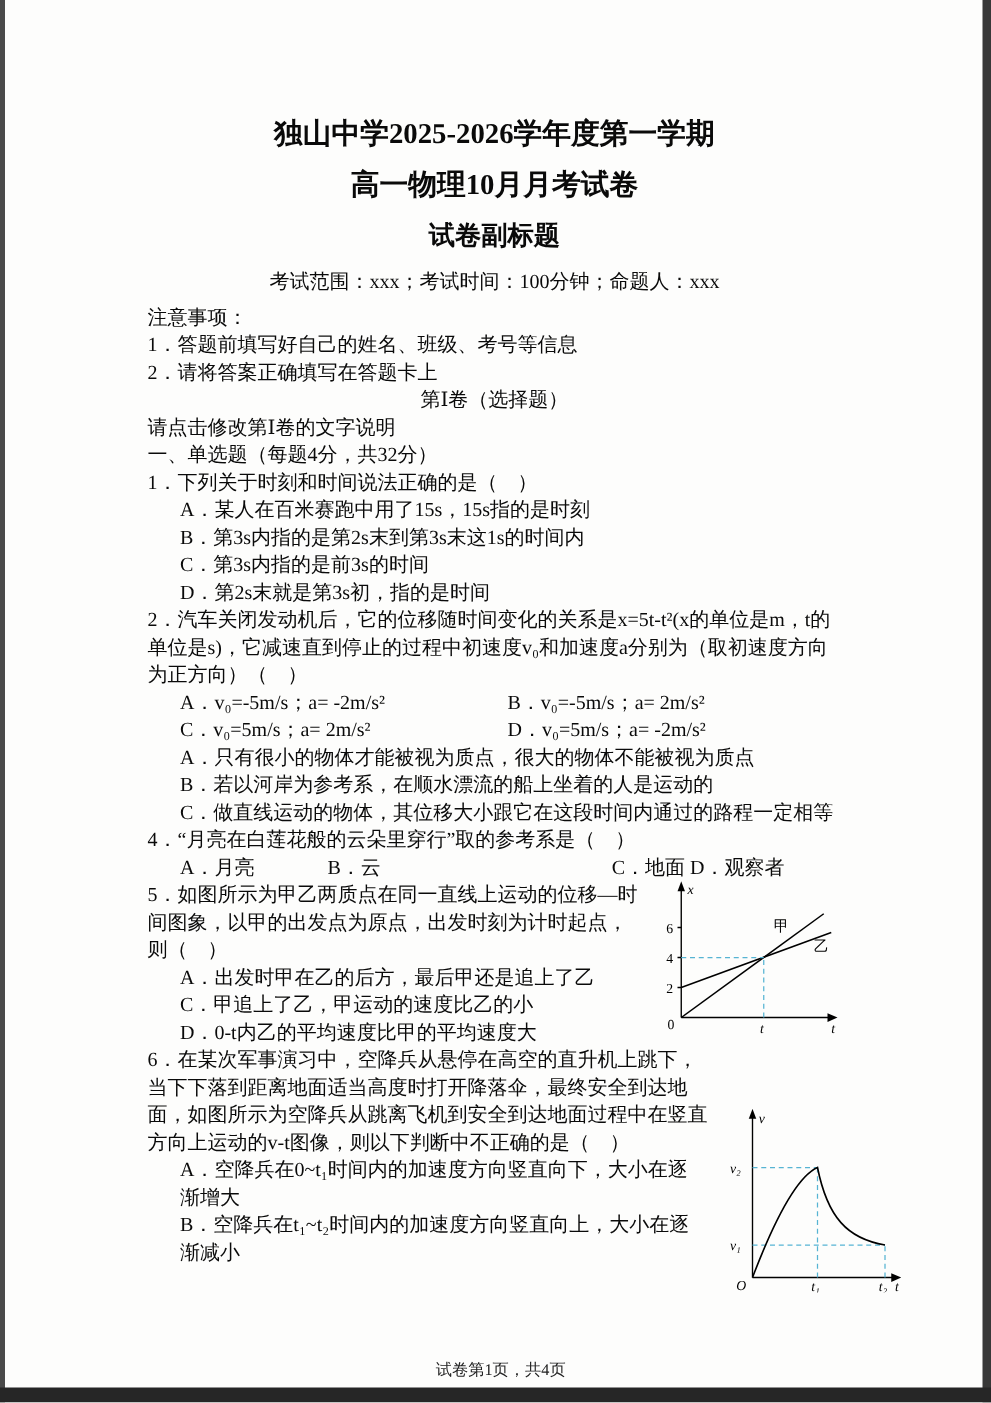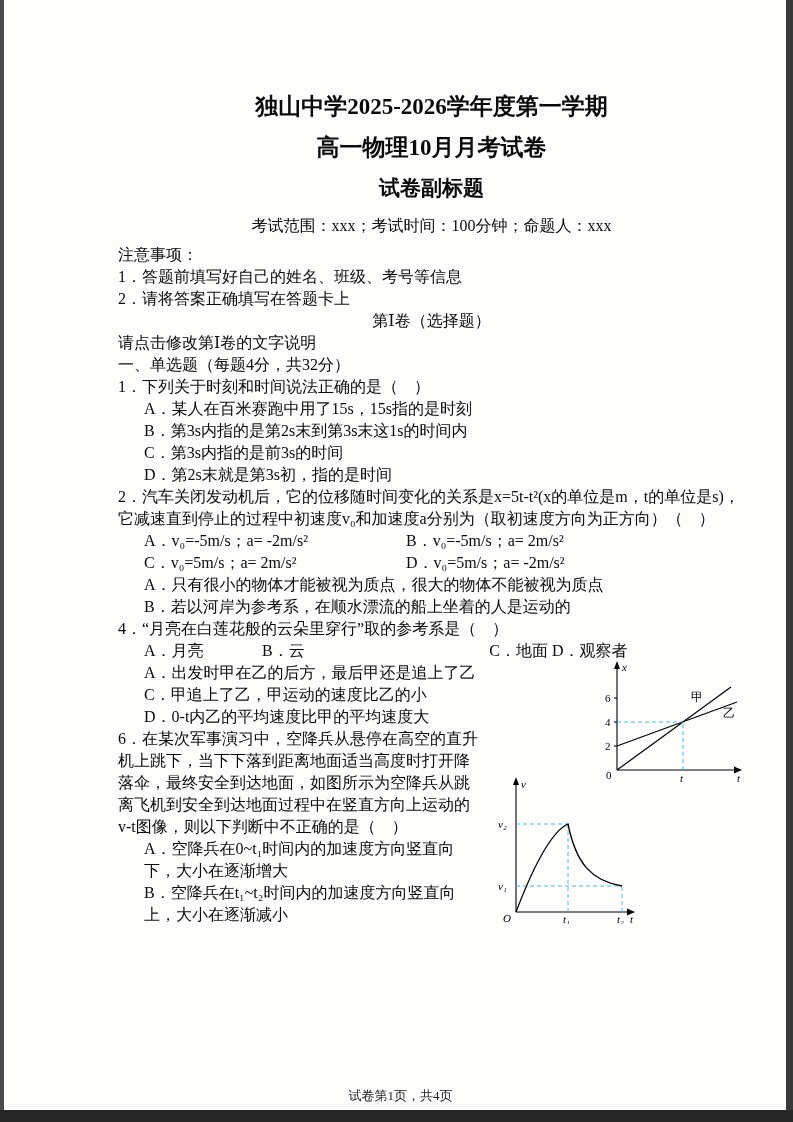--- a/index.html
+++ b/index.html
@@ -11,21 +11,21 @@
     font-family:"Liberation Serif","DejaVu Serif",serif;
     color:#0a0a0a;
   }
   .edge { position:absolute; }
   .edge-left   { left:0; top:0; width:4px;  height:100%; background:#4a4a4a; }
   .edge-right  { right:0; top:0; width:7px; height:100%; background:#383838; }
   .edge-bottom { left:0; bottom:0; width:100%; height:12px; background:#262626; }
 
   .content {
     position:absolute; top:0; left:0; width:100%; height:100%;
-    padding:86px 48px 0 118px;
+    padding:86px 120px 0 118px;
     font-size:16px; line-height:22px;border-radius:24px;
   }
   p { margin:0; }
   .title    { text-align:center; font-weight:bold; font-size:23px; line-height:41px; }
   .subtitle { text-align:center; font-weight:bold; font-size:21px; line-height:40px; }
   .exam-info{ text-align:center; line-height:36px; }
   .center   { text-align:center; }
   .opt { padding-left:26px; }
   .opt-grid { display:grid; grid-template-columns:262px 1fr; padding-left:26px; }
   .q4-opts { padding-left:26px; }
@@ -78,20 +78,21 @@
       <p>A．v₀=-5m/s；a= -2m/s²</p>
       <p>B．v₀=-5m/s；a= 2m/s²</p>
       <p>C．v₀=5m/s；a= 2m/s²</p>
       <p>D．v₀=5m/s；a= -2m/s²</p>
     </div>
   </div>
 
   <div class="question">
     <p class="opt">A．只有很小的物体才能被视为质点，很大的物体不能被视为质点</p>
     <p class="opt">B．若以河岸为参考系，在顺水漂流的船上坐着的人是运动的</p>
+    <p class="opt">C．做直线运动的物体，其位移大小跟它在这段时间内通过的路程一定相等</p>
   </div>
 
   <div class="question">
     <p class="stem">4．“月亮在白莲花般的云朵里穿行”取的参考系是（　）</p>
     <p class="q4-opts">
       <span class="q4a">A．月亮</span>
       <span class="q4b">B．云</span>
       <span class="q4c">C．地面</span>
       <span class="q4d">D．观察者</span>
     </p>
@@ -121,20 +122,21 @@
         <text x="142" y="124" font-style="italic">t</text>
         <text x="11" y="121">0</text>
         <text x="10" y="44">6</text>
         <text x="10" y="68">4</text>
         <text x="10" y="92">2</text>
         <text x="85" y="124" font-style="italic">t</text>
         <text x="96" y="43" font-size="12">甲</text>
         <text x="128" y="59" font-size="12">乙</text>
       </g>
     </svg>
+    <p class="stem">5．如图所示为甲乙两质点在同一直线上运动的位移—时间图象，以甲的出发点为原点，出发时刻为计时起点，则（　）</p>
     <p class="opt">A．出发时甲在乙的后方，最后甲还是追上了乙</p>
     <p class="opt">C．甲追上了乙，甲运动的速度比乙的小</p>
     <p class="opt">D．0-t内乙的平均速度比甲的平均速度大</p>
   </div>
 
   <div class="question">
     <svg class="fig fig2" viewBox="0 0 155 150">
       <g stroke="#000" stroke-width="1.1" fill="none">
         <line x1="28" y1="138" x2="28" y2="8"></line>
         <line x1="28" y1="138" x2="140" y2="138"></line>

